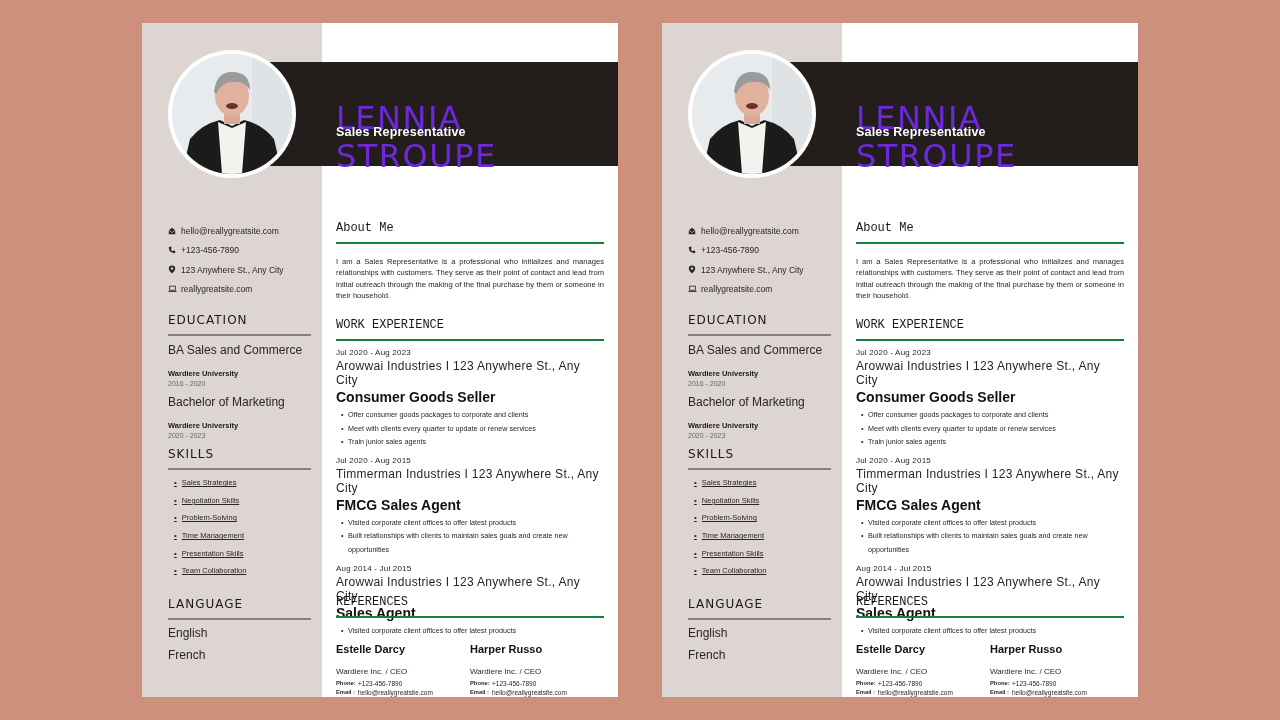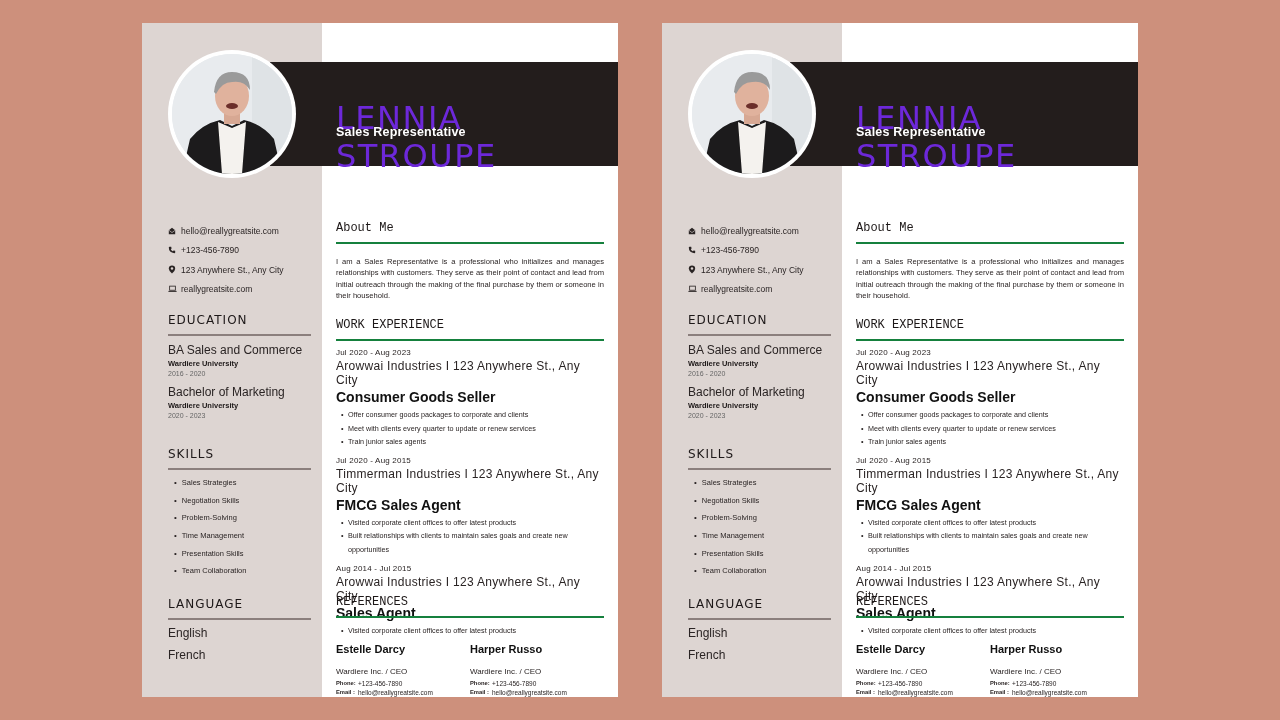--- a/index.html
+++ b/index.html
@@ -18,23 +18,23 @@
   .photo { position: absolute; left: 26px; top: 27px; width: 128px; height: 128px; border-radius: 50%; background: #ffffff; padding: 4px; }
   .photo-inner { width: 100%; height: 100%; border-radius: 50%; overflow: hidden; background: #e9ecef; position: relative; }
 
   .contact { position: absolute; left: 26px; top: 198px; width: 150px; }
   .contact-row { display: flex; align-items: center; height: 19.5px; font-size: 8.5px; color: #2a2424; }
   .contact-row .ic { width: 12px; display: inline-flex; align-items: center; justify-content: flex-start; margin-right: 1px; }
 
   .side-sec { position: absolute; left: 26px; width: 143px; }
   .side-h { font-size: 12px; letter-spacing: 1px; color: #1d1818; font-family: "DejaVu Sans", sans-serif; padding-bottom: 7px; border-bottom: 2px solid #8b7f7d; }
   .edu-degree { font-size: 12px; color: #2a2424; margin-top: 7px; }
-  .edu-school { font-size: 7.5px; font-weight: bold; color: #1d1818; margin-top: 2px; }
+  .edu-school { font-size: 7.5px; font-weight: bold; color: #1d1818; margin-top: 12px; }
   .edu-years { font-size: 7px; color: #666; margin-top: 2px; }
-  .skill { font-size: 7.5px; color: #2a2424; height: 17.6px; display: flex; align-items: center; padding-left: 6px; }
+  .skill { font-size: 7.5px; color: #2a2424; height: 17.6px; display: flex; align-items: center; padding-left: 6px; text-decoration: underline; }
   .skill::before { content: "•"; margin-right: 5px; font-size: 8px; }
   .lang { font-size: 12px; color: #2a2424; height: 22px; display: flex; align-items: center; }
 
   .main-sec { position: absolute; left: 194px; width: 268px; }
   .main-h { font-size: 12px; color: #1d1818; font-family: Liberation Mono, monospace; padding-bottom: 7px; border-bottom: 2px solid #15803d; }
   .about-text { font-size: 7.6px; line-height: 11.3px; color: #2a2424; text-align: justify; margin-top: 12px; }
 
   .job { margin-top: 7px; }
   .job-dates { font-size: 8px; color: #2a2424; letter-spacing: 0.2px; }
   .job-company { font-size: 12px; color: #2a2424; letter-spacing: 0.3px; margin-top: 2px; }

